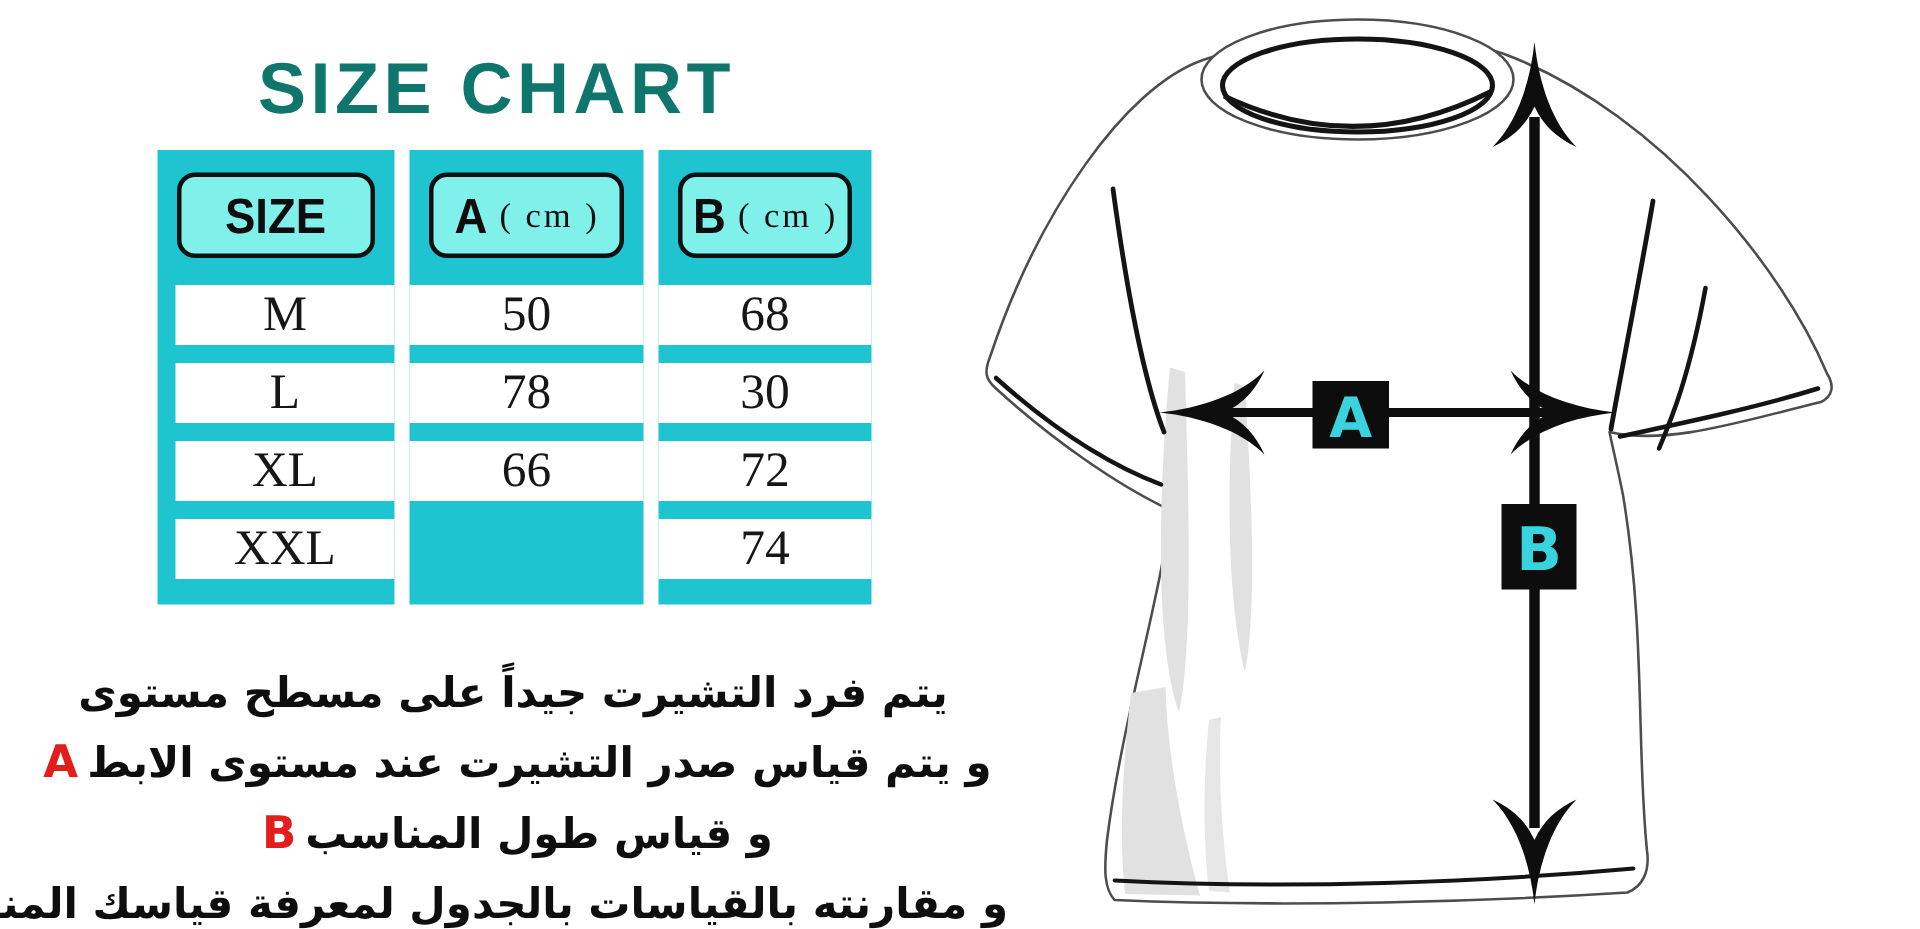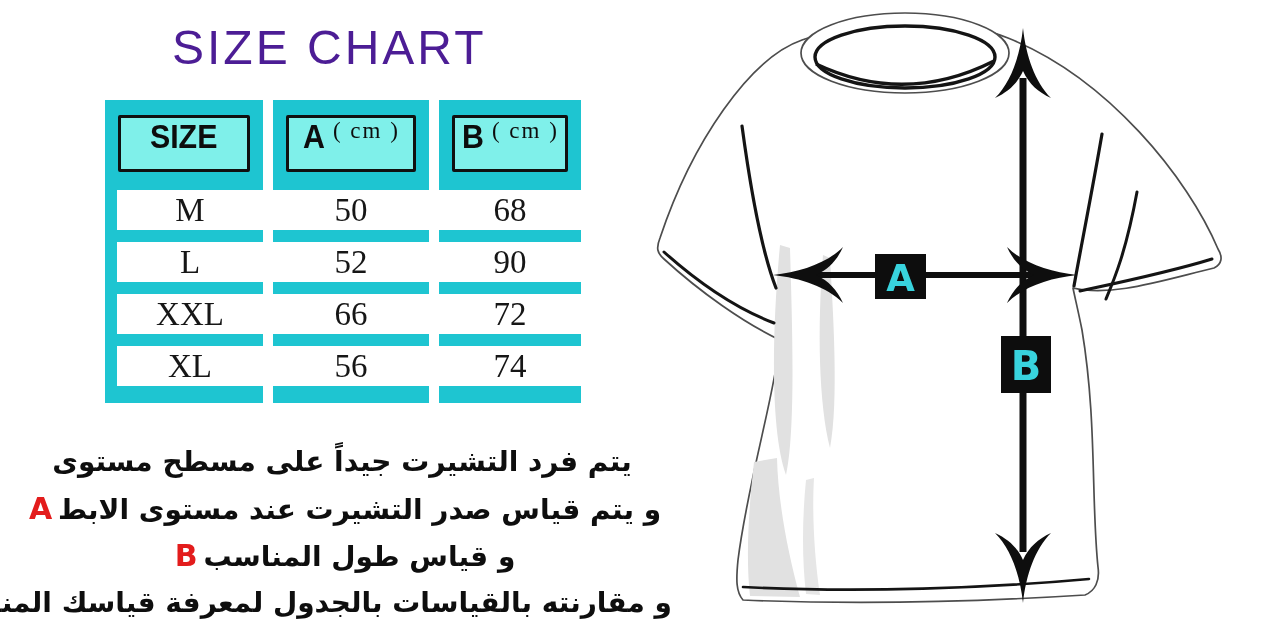--- a/index.html
+++ b/index.html
@@ -1,32 +1,32 @@
 <!DOCTYPE html>
 <html><head>
 <meta charset="utf-8">
 <style>
   * { box-sizing: border-box; margin: 0; padding: 0; }
   html, body { width: 1280px; height: 619px; background: #ffffff; overflow: hidden;
                font-family: "Liberation Sans", sans-serif; }
   .stage { position: relative; width: 1280px; height: 619px; background: #fff; }
 
   
-  .title { position: absolute; left: 172px; top: 20px; font-size: 48px; font-weight: 400;
-           letter-spacing: 3px; color: #4c1d95; }
+  .title { position: absolute; left: 172px; top: 32px; font-size: 48px; font-weight: 700;
+           letter-spacing: 3px; color: #0f766e; }
 
   
   .size-table { position: absolute; left: 105px; top: 100px; display: flex; gap: 10px; }
   .tcol { background: #1ec5d1; display: flex; flex-direction: column; padding-bottom: 17px; }
   .tcol.c-size { width: 158px; }
   .tcol.c-a    { width: 156px; }
   .tcol.c-b    { width: 142px; }
   .hbox { height: 57px; margin: 15px 13px 18px 13px; background: #7ff0ea;
-          border: 3px solid #101010; border-radius: 2px;
-          display: flex; align-items: flex-start; justify-content: center; gap: 7px; }
+          border: 3px solid #101010; border-radius: 12px;
+          display: flex; align-items: center; justify-content: center; gap: 7px; }
   .hbox .hmain { font-weight: bold; font-size: 33px; color: #0d0d0d; transform: scaleX(0.92); }
   .hbox .hunit { font-family: "Liberation Serif", serif; font-size: 23px; color: #0d0d0d;
                  letter-spacing: 2px; }
   .cell { height: 40px; background: #ffffff; margin-bottom: 12px;
           display: flex; align-items: center; justify-content: center;
           font-family: "Liberation Serif", serif; font-size: 33px; color: #161616; }
   .cell:last-child { margin-bottom: 0; }
   .c-size .cell { margin-left: 12px; }
   .num { }
 
@@ -48,40 +48,39 @@
 
   <div class="title">SIZE CHART</div>
 
   <div class="size-table">
     <div class="tcol c-size">
       <div class="hbox">
         <span class="hmain">SIZE</span>
       </div>
       <div class="cell">M</div>
       <div class="cell">L</div>
+      <div class="cell">XL</div>
       <div class="cell">XXL</div>
-      <div class="cell">XL</div>
     </div>
     <div class="tcol c-a">
       <div class="hbox">
         <span class="hmain">A</span>
         <span class="hunit">( cm )</span>
       </div>
       <div class="cell num">50</div>
-      <div class="cell num">52</div>
+      <div class="cell num">78</div>
       <div class="cell num">66</div>
-      <div class="cell num">56</div>
     </div>
     <div class="tcol c-b">
       <div class="hbox">
         <span class="hmain">B</span>
         <span class="hunit">( cm )</span>
       </div>
       <div class="cell num">68</div>
-      <div class="cell num">90</div>
+      <div class="cell num">30</div>
       <div class="cell num">72</div>
       <div class="cell num">74</div>
     </div>
   </div>
 
   <div class="instructions">
     <div class="iline"><span>يتم فرد التشيرت جيداً على مسطح مستوى</span></div>
     <div class="iline"><span>و يتم قياس صدر التشيرت عند مستوى الابط</span><span class="marker">A</span></div>
     <div class="iline"><span>و قياس طول المناسب</span><span class="marker">B</span></div>
     <div class="iline"><span>و مقارنته بالقياسات بالجدول لمعرفة قياسك المناسب</span></div>

